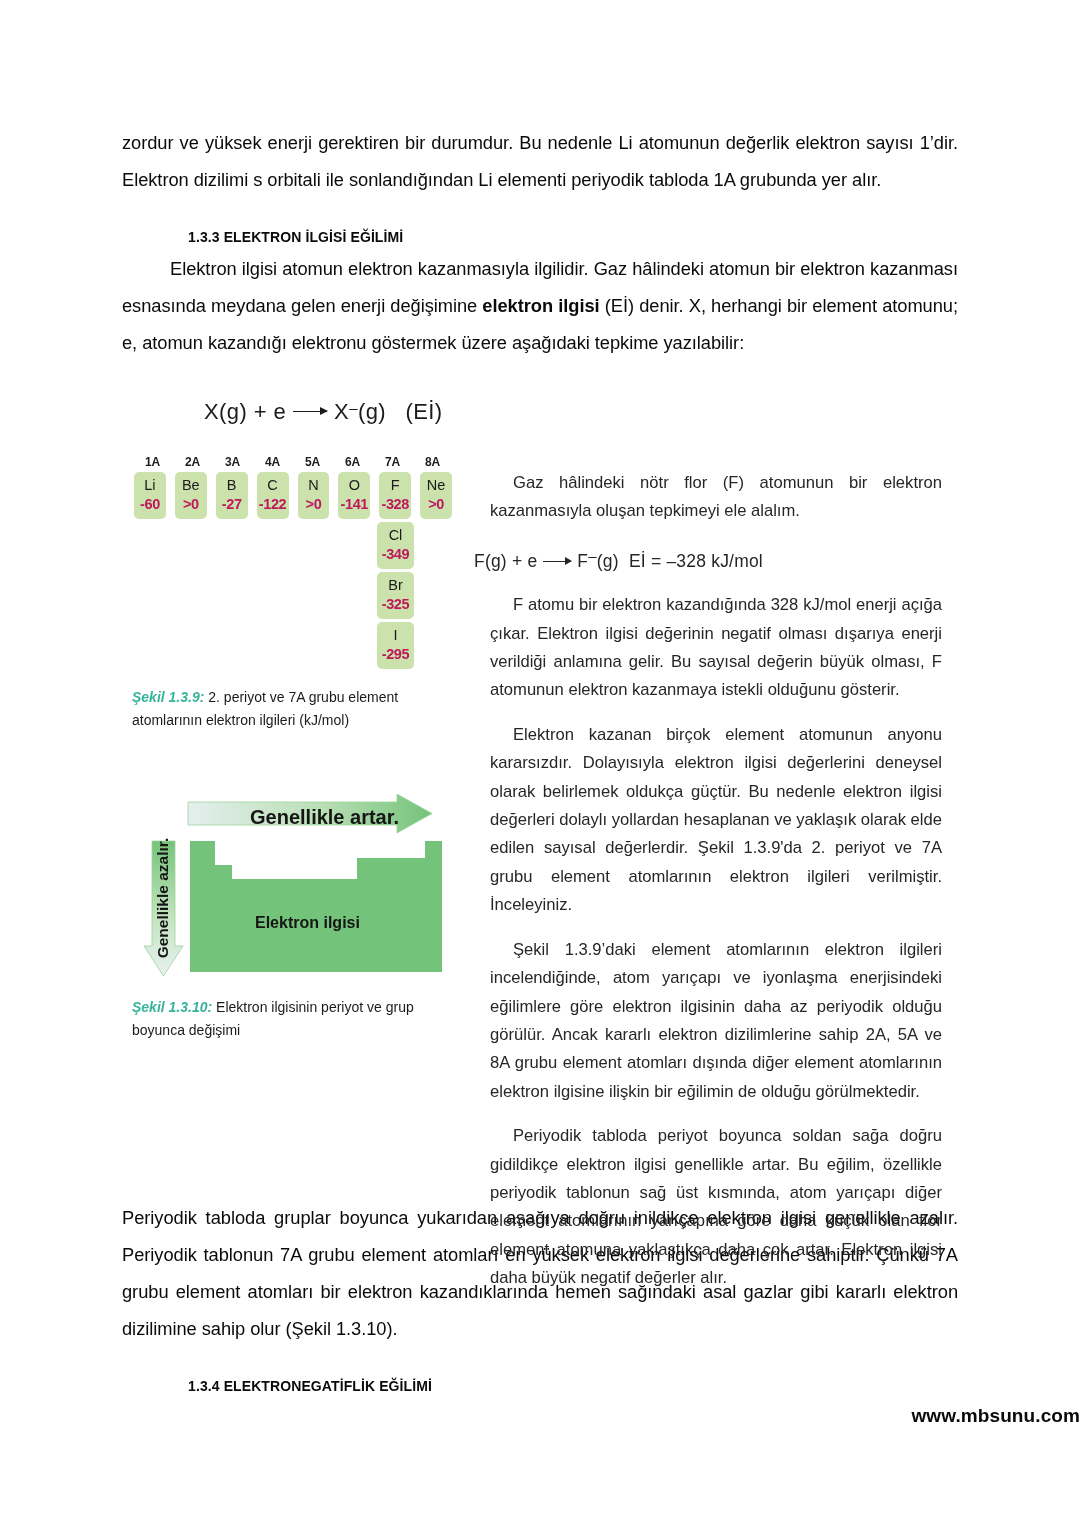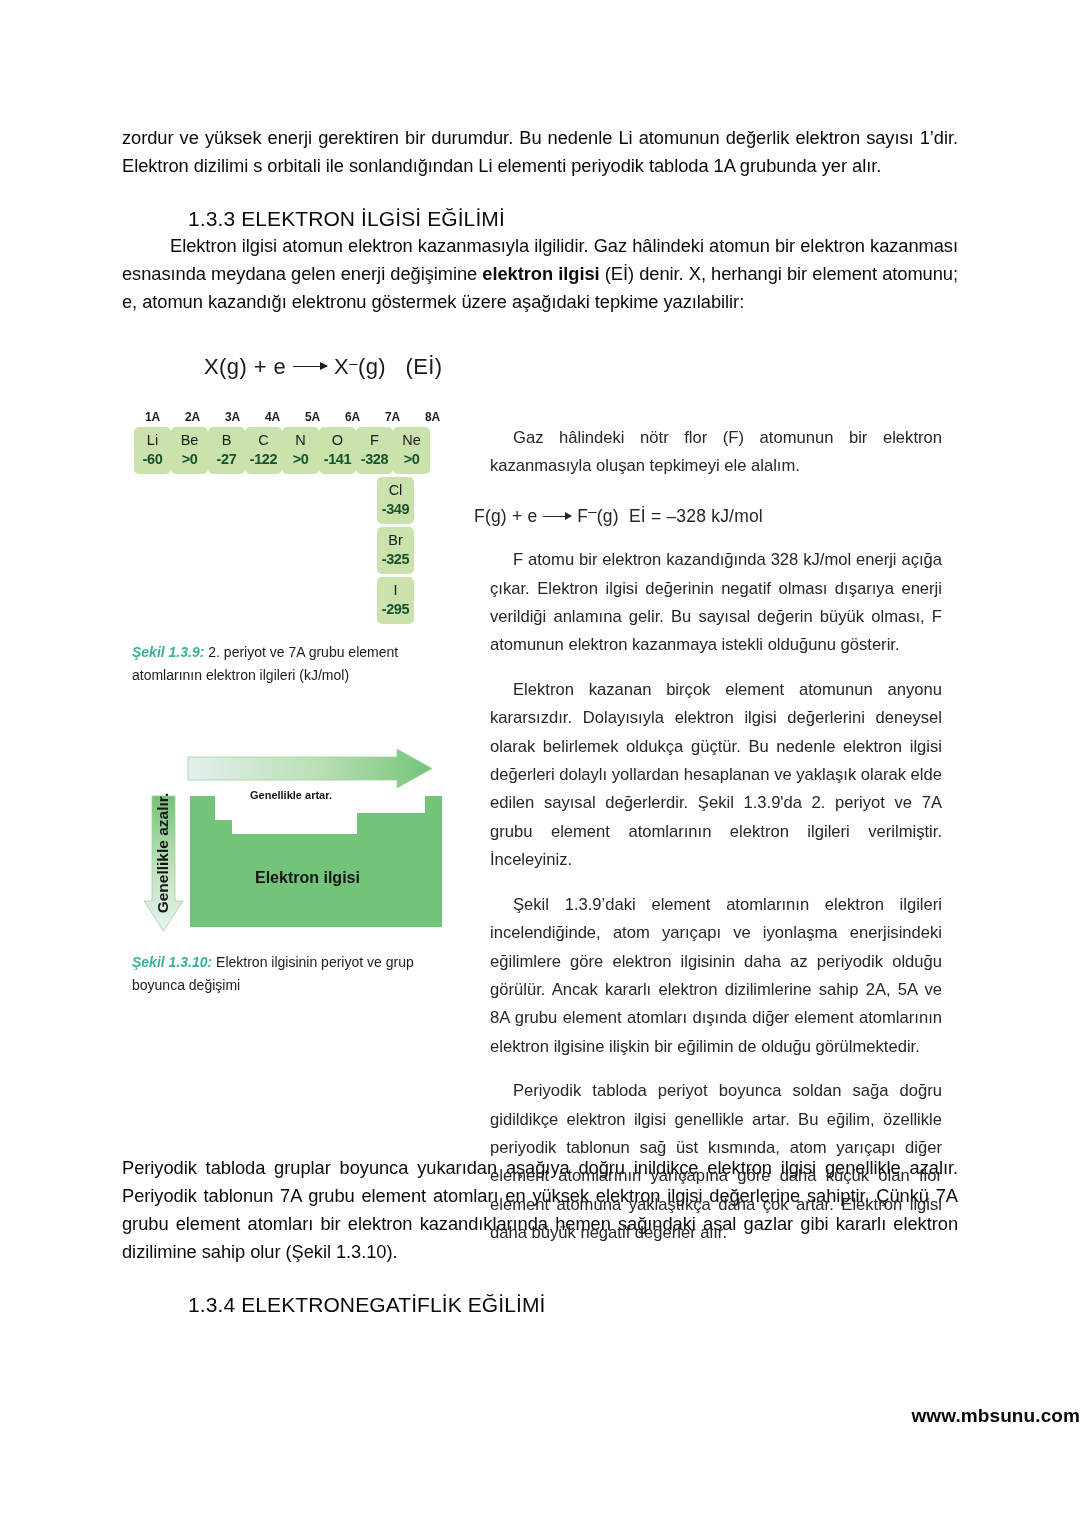--- a/index.html
+++ b/index.html
@@ -18,28 +18,28 @@
   .page {
     position: absolute;
     left: 0; top: 0;
     width: 1080px;
     height: 1527px;
     box-sizing: border-box;
     padding: 124px 122px 0 122px;
   }
   .body-text {
     font-size: 18.3px;
-    line-height: 28px;
+    line-height: 37px;
     text-align: justify;
     margin: 0;
     letter-spacing: -0.05px;
   }
   .section-heading {
-    font-size: 21px;
-    font-weight: normal;
+    font-size: 14px;
+    font-weight: bold;
     margin: 26px 0 0 0;
     padding-left: 66px;
     line-height: 26px;
     letter-spacing: 0.1px;
   }
   .lead-indent { display: inline-block; width: 48px; }
 
   
   .fig-block {
     position: relative;
@@ -94,41 +94,41 @@
   .pt-head div {
     width: 37px;
     text-align: center;
     font-size: 12px;
     font-weight: bold;
     color: #1b1b1b;
     letter-spacing: -0.2px;
   }
   .pt-row {
     display: flex;
-    gap: 0;
+    gap: 9px;
     margin-top: 3px;
     margin-left: 2px;
   }
   .pt-cell {
     width: 37px;
     background: #cce2ac;
     border-radius: 5px;
     padding: 4px 0 5px 0;
     text-align: center;
   }
   .pt-cell .sym {
     font-size: 14.5px;
     color: #1b1b1b;
     line-height: 19px;
     display: block;
   }
   .pt-cell .val {
     font-size: 14.5px;
     font-weight: bold;
-    color: #14532d;
+    color: #be185d;
     line-height: 19px;
     display: block;
     letter-spacing: -0.4px;
   }
   .pt-col {
     margin-left: 245px;
     margin-top: 3px;
   }
   .pt-col .pt-cell { margin-top: 3px; text-align: center; }
 
@@ -151,24 +151,23 @@
     position: relative;
     width: 320px;
     height: 185px;
     margin-top: 62px;
   }
   .trend svg { display: block; }
   .trend .lbl-h {
     position: absolute;
     left: 118px;
     top: 12px;
-    font-size: 11px;
+    font-size: 20px;
     font-weight: bold;
     color: #151515;
-    margin-top: 28px;
   }
   .trend .lbl-v {
     position: absolute;
     left: -29px;
     top: 95px;
     font-size: 15.5px;
     font-weight: bold;
     color: #151515;
     transform: rotate(-90deg);
     white-space: nowrap;

